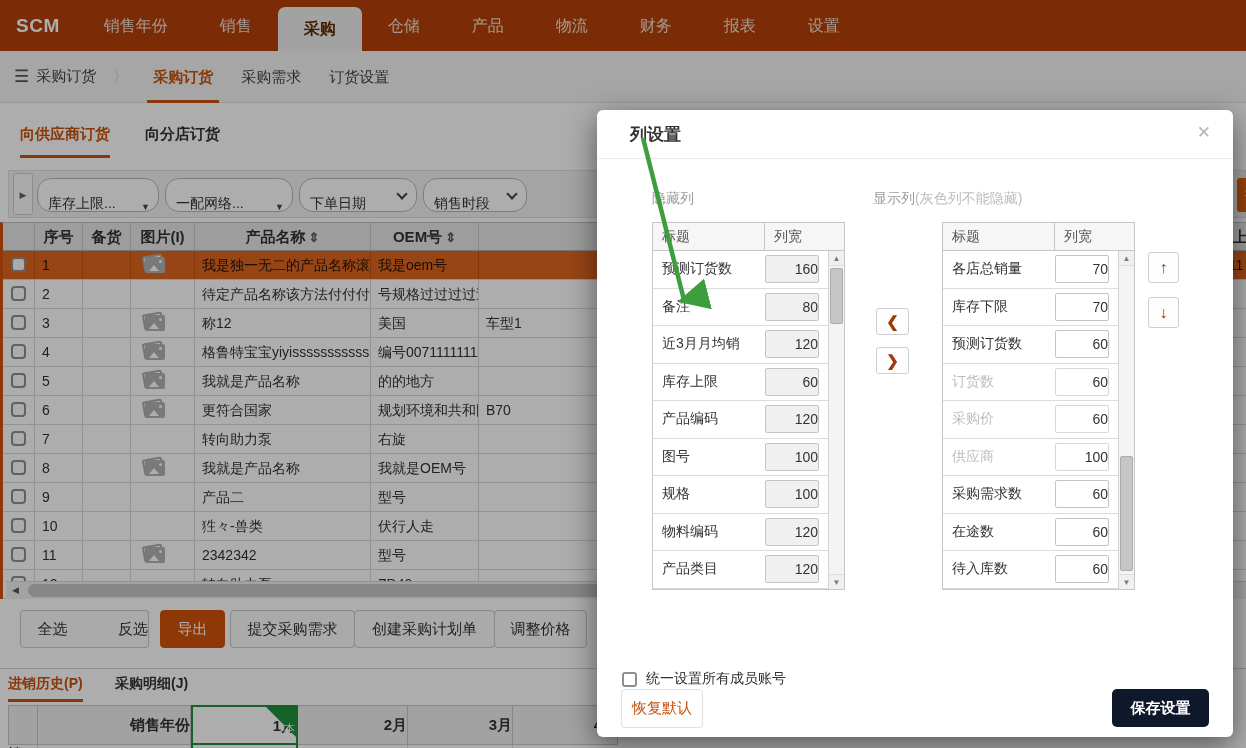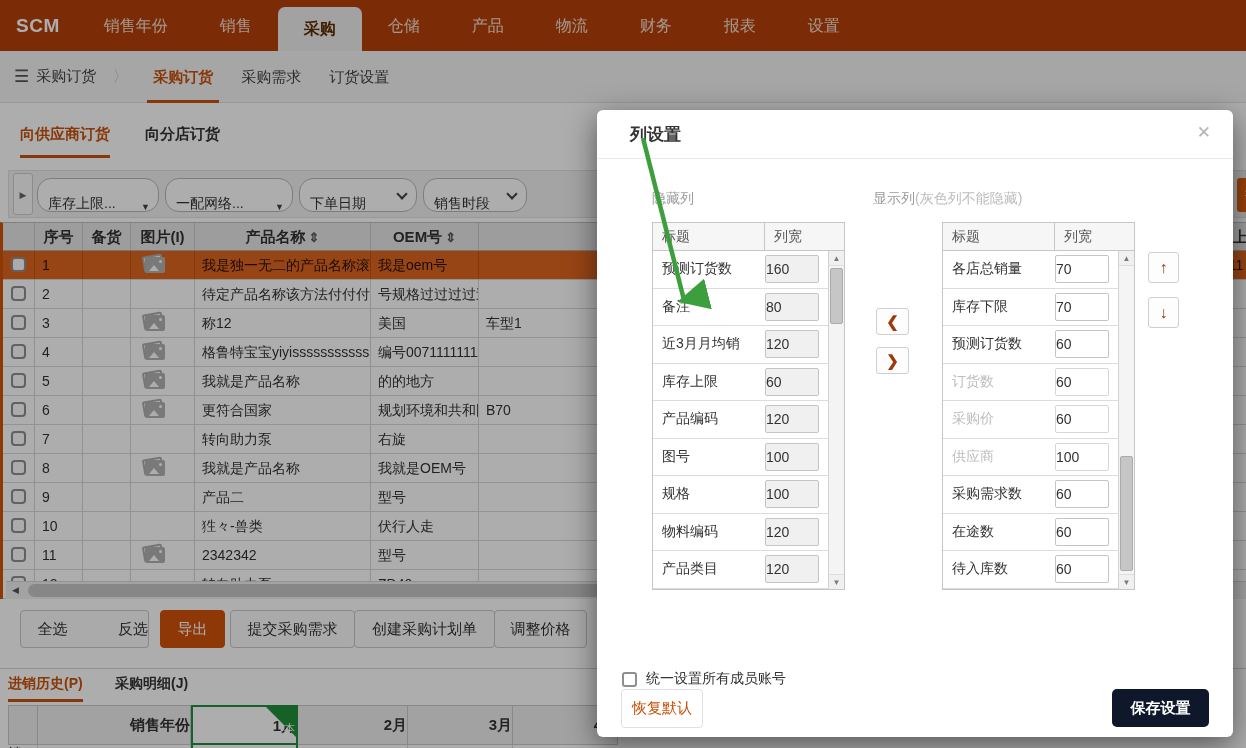--- a/index.html
+++ b/index.html
@@ -80,21 +80,21 @@
   .panel-label .lighter { color:#BCBCBC; }
   .col-table { position:absolute; top:112px; width:193px; height:368px; border:1px solid #C6C6C6; }
   .ct-header { display:flex; height:28px; background:#F6F6F6; border-bottom:1px solid #C6C6C6; }
   .ct-hcell { font-size:14px; color:#555; line-height:27px; padding-left:9px; flex:none; }
   .ct-hcell.first { width:112px; border-right:1px solid #C6C6C6; }
   .ct-body { position:relative; height:338px; overflow:hidden; }
   .ct-row { display:flex; align-items:center; height:37.5px; border-bottom:1px solid #DCDCDC; }
   .ct-row:last-child { border-bottom:none; }
   .ct-title { width:112px; font-size:14px; color:#333; padding-left:9px; white-space:nowrap; overflow:hidden; flex:none; }
   .ct-row.locked .ct-title { color:#BDBDBD; }
-  .w-input { width:54px; height:28px; border:1px solid #C4C4C4; border-radius:2px; text-align:left; font-size:14px; color:#333; font-family:inherit; flex:none; }
+  .w-input { width:54px; height:28px; border:1px solid #C4C4C4; border-radius:2px; text-align:right; font-size:14px; color:#333; font-family:inherit; flex:none; }
   .hidden-side .w-input { background:#F0F0F0; }
   .visible-side .w-input { background:#fff; }
   .ct-row.locked .w-input { border-color:#D7D7D7; }
   .vscroll { position:absolute; right:0; top:0; bottom:0; width:16px; background:#F4F4F4; border-left:1px solid #D3D3D3; }
   .vscroll .arr { position:absolute; left:0; width:15px; height:15px; font-size:8px; color:#7A7A7A; text-align:center; line-height:15px; background:#F0F0F0; }
   .vscroll .arr.up { top:0; border-bottom:1px solid #DDD; }
   .vscroll .arr.dn { bottom:0; border-top:1px solid #DDD; }
   .vscroll .vthumb { position:absolute; left:1px; width:13px; background:#C6C6C6; border:1px solid #ACACAC; border-radius:2px; }
   .xfer-btn { position:absolute; left:279px; width:33px; height:27px; background:#FDFDFD; border:1px solid #CFCFCF; border-radius:3px; color:#A0380A; font-weight:bold; font-size:15px; cursor:pointer; font-family:inherit; line-height:23px; }
   .move-btn { position:absolute; left:551px; width:31px; height:31px; background:#FDFDFD; border:1px solid #CFCFCF; border-radius:3px; color:#A0380A; font-weight:bold; font-size:16px; cursor:pointer; font-family:inherit; }

